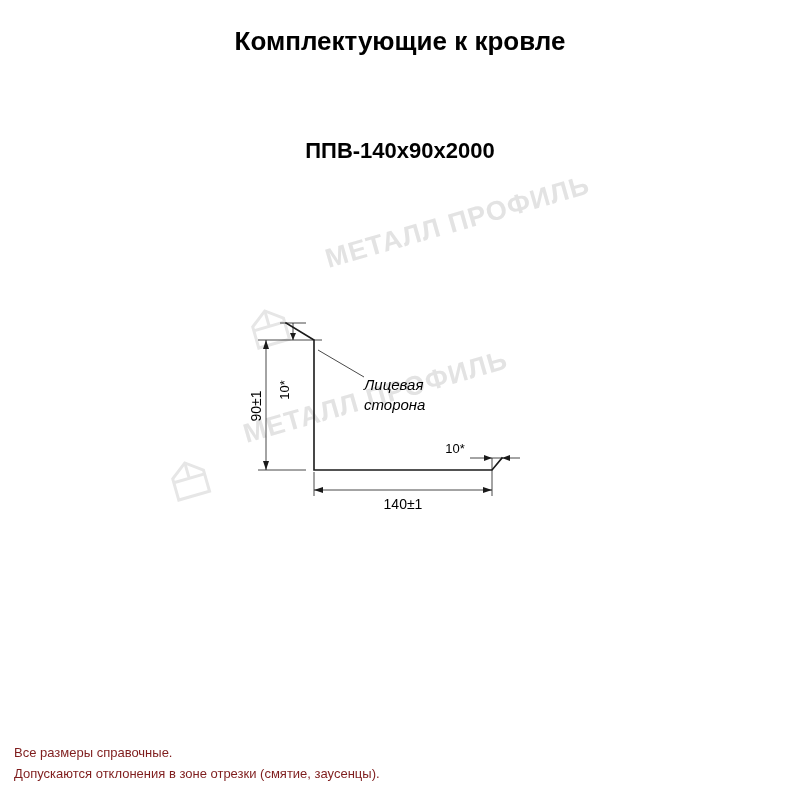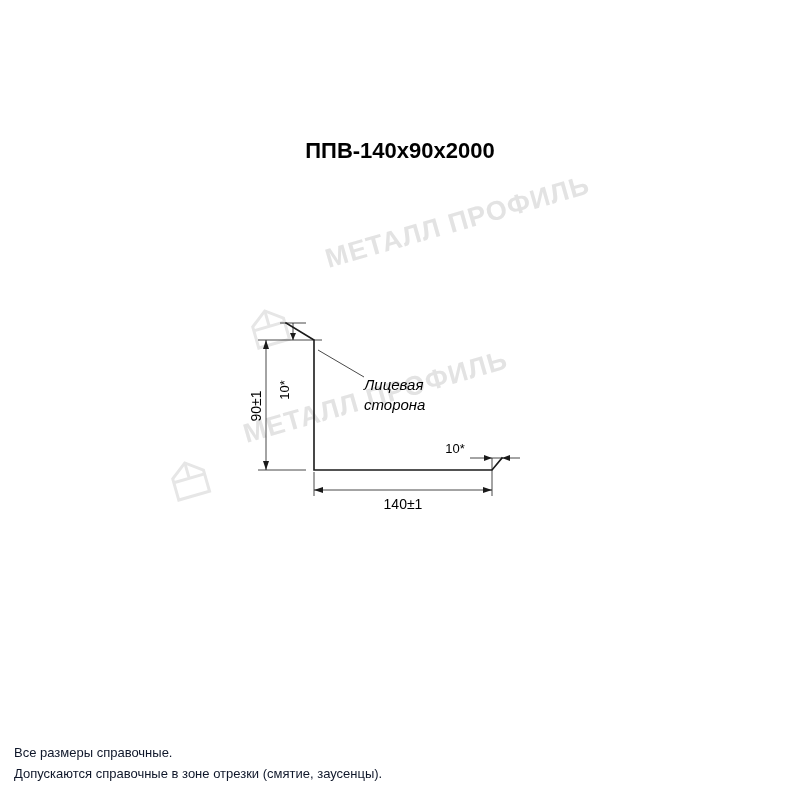--- a/index.html
+++ b/index.html
@@ -49,21 +49,21 @@
     text-align: center;
     font-size: 22px;
     font-weight: bold;
   }
 
   
   .note {
     position: absolute;
     left: 14px;
     font-size: 13px;
-    color: #0f172a;
+    color: #7f1d1d;
   }
   .note-1 { top: 745px; }
   .note-2 { top: 766px; }
 
   
   .drawing {
     position: absolute;
     left: 0;
     top: 190px;
     width: 800px;
@@ -110,20 +110,21 @@
     line-height: 20px;
     color: #000;
     font-style: italic;
   }
 </style>
 </head>
 <body>
 
 <div class="page">
 
+  <div class="title-main">Комплектующие к кровле</div>
   <div class="title-sub2">ППВ-140x90x2000</div>
 
   <div class="wm wm-1">МЕТАЛЛ ПРОФИЛЬ</div>
   <div class="wm wm-2">МЕТАЛЛ ПРОФИЛЬ</div>
 
   <svg class="wm-logo wm-logo-1" viewBox="0 0 70 54">
     <path d="M4 40 L4 18 L20 6 L36 18 L36 40 Z" fill="none" stroke="#e6e6e6" stroke-width="3"></path>
     <path d="M20 6 L20 22 M4 22 L36 22" fill="none" stroke="#e6e6e6" stroke-width="3"></path>
   </svg>
   <svg class="wm-logo wm-logo-2" viewBox="0 0 70 54">
@@ -174,15 +175,15 @@
       <text x="455" y="263" font-family="Liberation Sans, sans-serif" font-size="13" fill="#000" text-anchor="middle">10*</text>
     </svg>
 
     <div class="label-face" style="left:364px; top:185px;">
       <div>Лицевая</div>
       <div>сторона</div>
     </div>
   </div>
 
   <div class="note note-1">Все размеры справочные.</div>
-  <div class="note note-2">Допускаются справочные в зоне отрезки (смятие, заусенцы).</div>
+  <div class="note note-2">Допускаются отклонения в зоне отрезки (смятие, заусенцы).</div>
 
 </div>
 
 </body></html>

